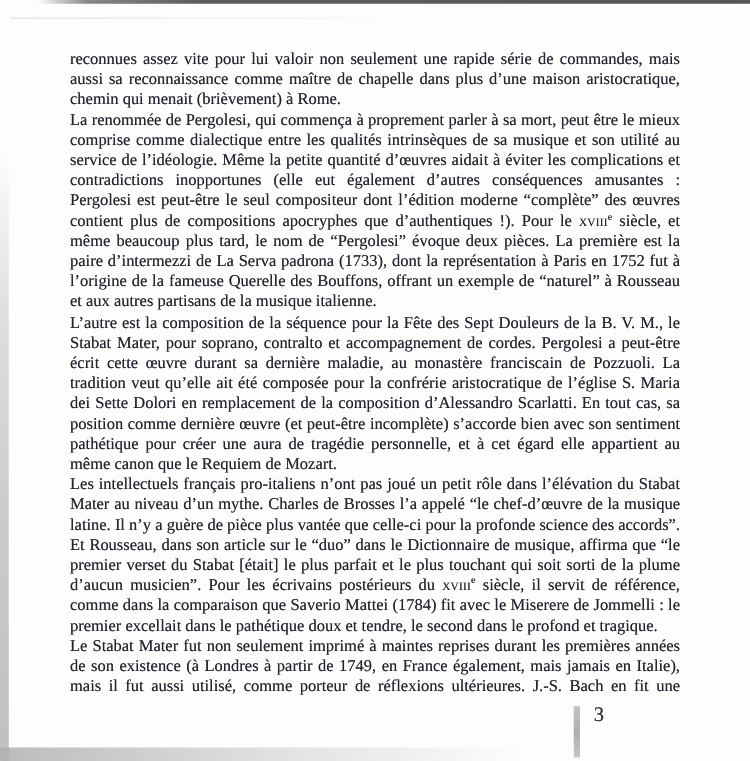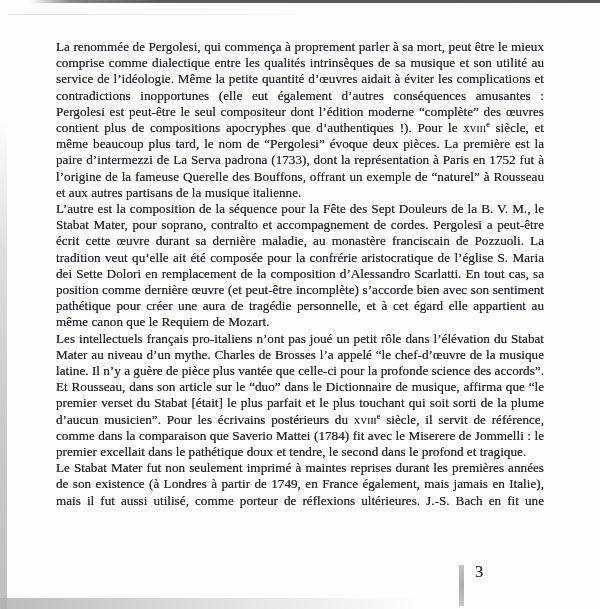--- a/index.html
+++ b/index.html
@@ -67,20 +67,21 @@
 </head>
 <body>
 
 <div class="page">
   <div class="edge-top"></div>
   <div class="edge-top-faint"></div>
   <div class="edge-left"></div>
   <div class="edge-bottom"></div>
 
   <div class="text-block">
+      <p class="para"><span class="run-n">reconnues assez vite pour lui valoir non seulement une rapide série de commandes, mais aussi sa reconnaissance comme maître de chapelle dans plus d’une maison aristocratique, chemin qui menait (brièvement) à Rome.</span></p>
       <p class="para"><span class="run-n">La renommée de Pergolesi, qui commença à proprement parler à sa mort, peut être le mieux comprise comme dialectique entre les qualités intrinsèques de sa musique et son utilité au service de l’idéologie. Même la petite quantité d’œuvres aidait à éviter les complications et contradictions inopportunes (elle eut également d’autres conséquences amusantes : Pergolesi est peut-être le seul compositeur dont l’édition moderne “complète” des œuvres contient plus de compositions apocryphes que d’authentiques !). Pour le </span><span class="run-sc">xviii</span><span class="run-sup">e</span><span class="run-n"> siècle, et même beaucoup plus tard, le nom de “Pergolesi” évoque deux pièces. La première est la paire d’intermezzi de </span><span class="run-i">La Serva padrona</span><span class="run-n"> (1733), dont la représentation à Paris en 1752 fut à l’origine de la fameuse Querelle des Bouffons, offrant un exemple de “naturel” à Rousseau et aux autres partisans de la musique italienne.</span></p>
       <p class="para"><span class="run-n">L’autre est la composition de la séquence pour la Fête des Sept Douleurs de la B. V. M., le </span><span class="run-i">Stabat Mater</span><span class="run-n">, pour soprano, contralto et accompagnement de cordes. Pergolesi a peut-être écrit cette œuvre durant sa dernière maladie, au monastère franciscain de Pozzuoli. La tradition veut qu’elle ait été composée pour la confrérie aristocratique de l’église S. Maria dei Sette Dolori en remplacement de la composition d’Alessandro Scarlatti. En tout cas, sa position comme </span><span class="run-i">dernière</span><span class="run-n"> œuvre (et peut-être incomplète) s’accorde bien avec son sentiment pathétique pour créer une aura de tragédie personnelle, et à cet égard elle appartient au même canon que le </span><span class="run-i">Requiem</span><span class="run-n"> de Mozart.</span></p>
       <p class="para"><span class="run-n">Les intellectuels français pro-italiens n’ont pas joué un petit rôle dans l’élévation du </span><span class="run-i">Stabat Mater</span><span class="run-n"> au niveau d’un mythe. Charles de Brosses l’a appelé “le chef-d’œuvre de la musique latine. Il n’y a guère de pièce plus vantée que celle-ci pour la profonde science des accords”. Et Rousseau, dans son article sur le “duo” dans le </span><span class="run-i">Dictionnaire de musique</span><span class="run-n">, affirma que “le premier verset du Stabat [était] le plus parfait et le plus touchant qui soit sorti de la plume d’aucun musicien”. Pour les écrivains postérieurs du </span><span class="run-sc">xviii</span><span class="run-sup">e</span><span class="run-n"> siècle, il servit de référence, comme dans la comparaison que Saverio Mattei (1784) fit avec le </span><span class="run-i">Miserere</span><span class="run-n"> de Jommelli : le premier excellait dans le pathétique doux et tendre, le second dans le profond et tragique.</span></p>
       <p class="para"><span class="run-n">Le </span><span class="run-i">Stabat Mater</span><span class="run-n"> fut non seulement imprimé à maintes reprises durant les premières années de son existence (à Londres à partir de 1749, en France également, mais jamais en Italie), mais il fut aussi </span><span class="run-i">utilisé</span><span class="run-n">, comme porteur de réflexions ultérieures. J.-S. Bach en fit une</span></p>
     </div>
 
   <div class="folio">
     <div class="folio-bar"></div>
     <div class="folio-number">3</div>
   </div>

